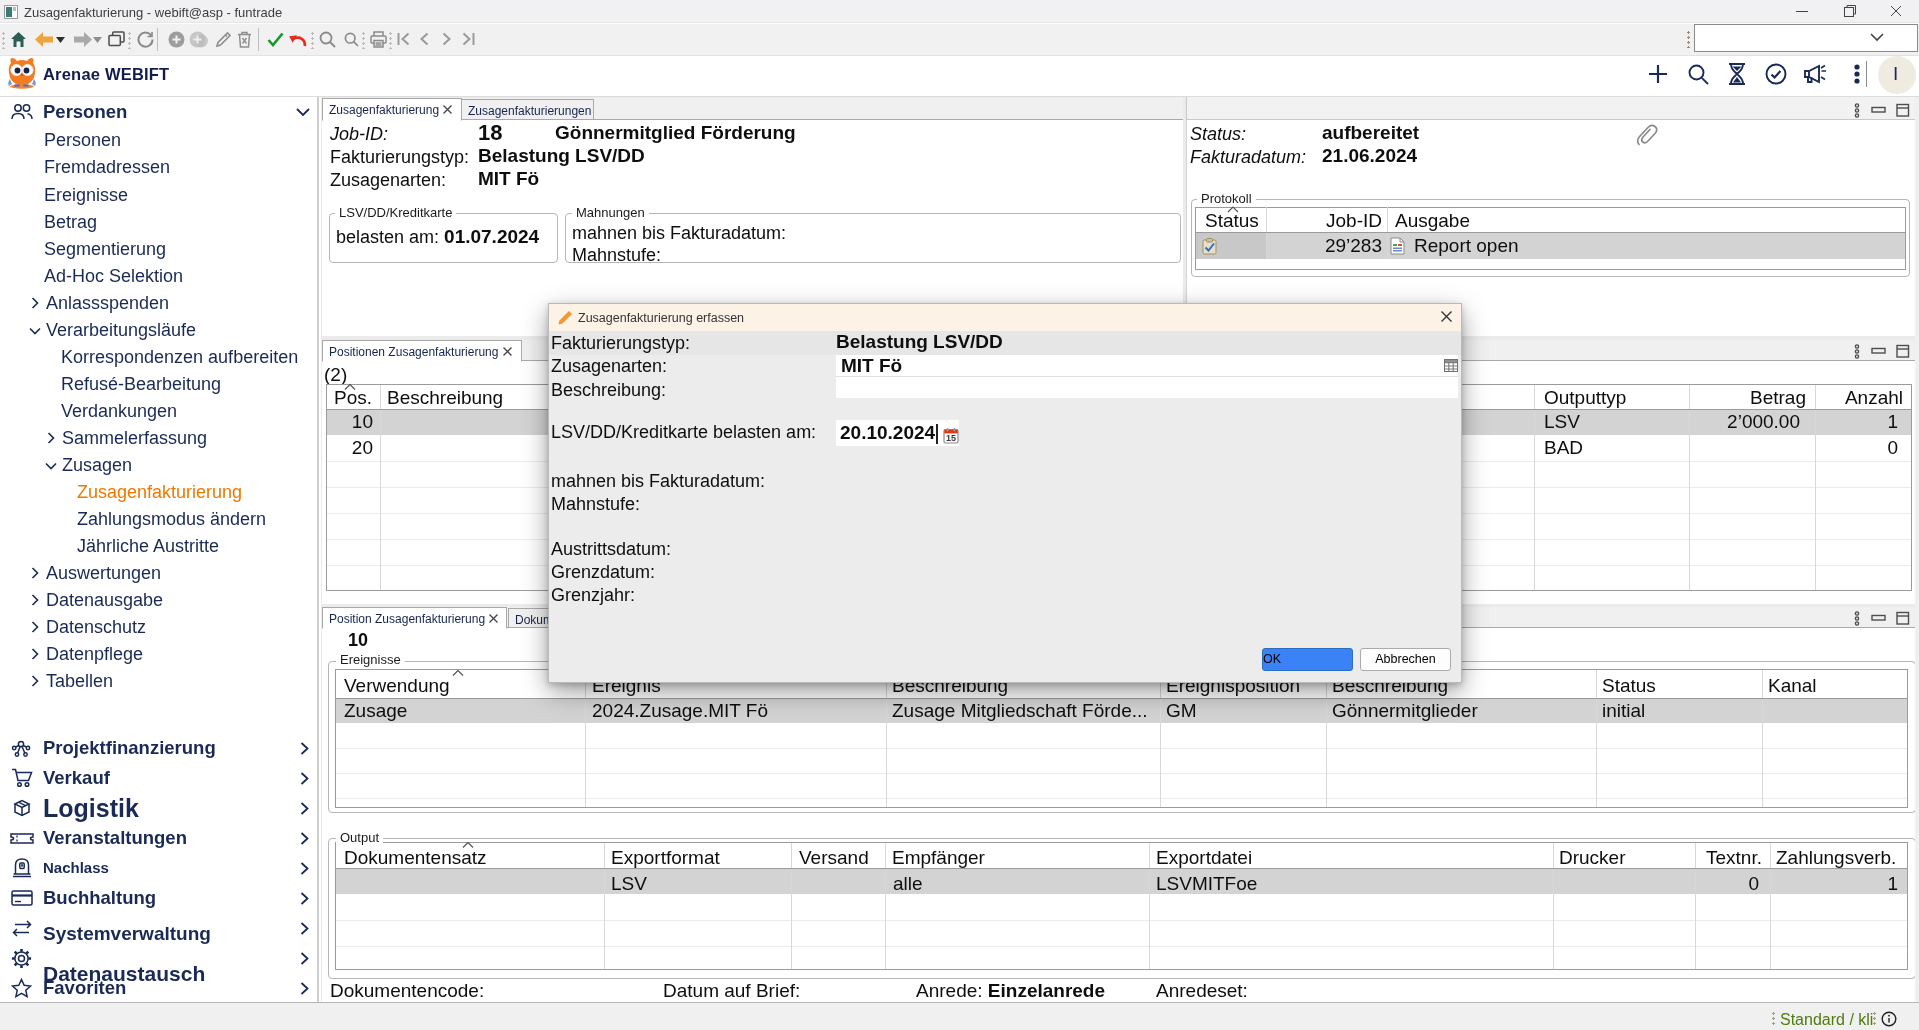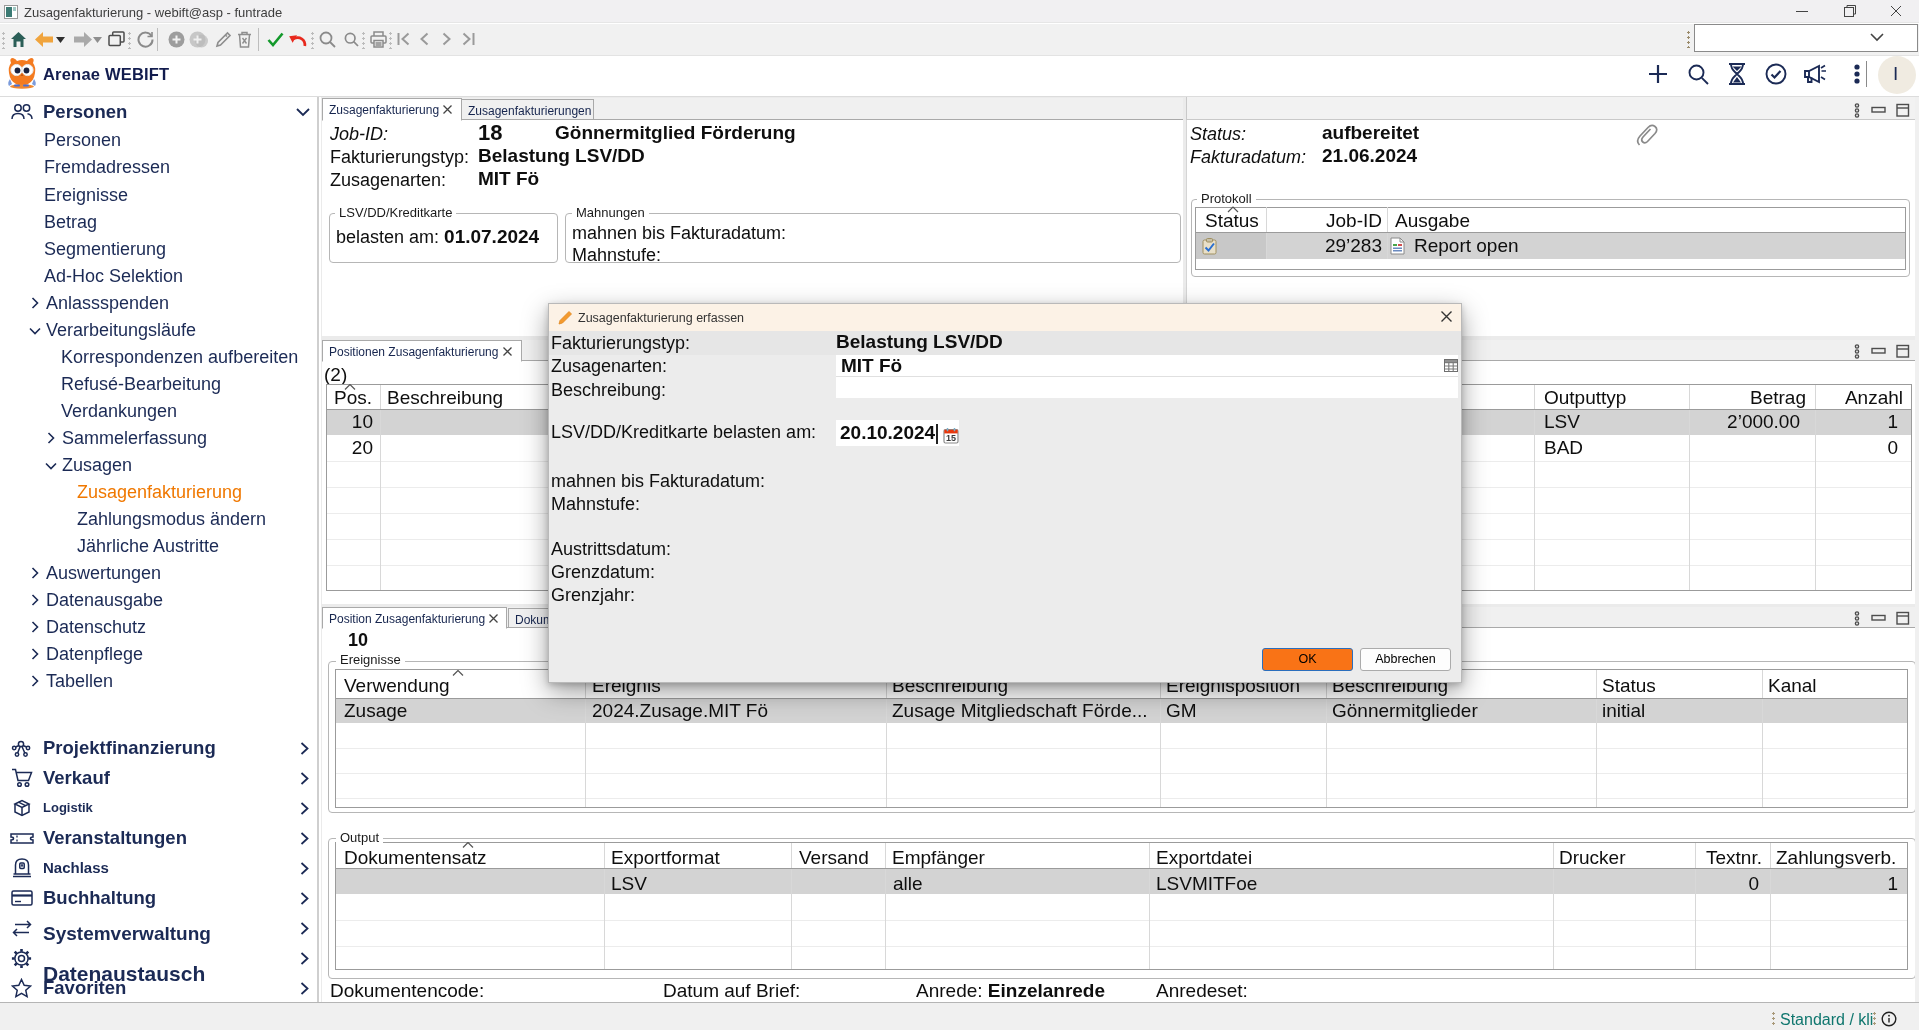--- a/index.html
+++ b/index.html
@@ -343,21 +343,21 @@
       </div>
 <div class="t b nav" style="left:43px;top:768px;font-size:18.5px">Verkauf</div>
 <div class="ab" style="left:11px;top:798px">
         <svg width="22" height="20" viewBox="0 0 22 20" fill="none" stroke="#1b2a55" stroke-width="1.5">
           <path d="M4 6 L11 2.5 L18 6 L11 9.5 Z"></path>
           <path d="M4 6 V14 L11 17.5 L18 14 V6"></path>
           <path d="M11 9.5 V17.5"></path>
           <path d="M7.5 4.2 L14.5 7.7"></path>
         </svg>
       </div>
-<div class="t b nav" style="left:43px;top:798px;font-size:13px">Logistik</div>
+<div class="t b nav" style="left:43px;top:798px;font-size:25px">Logistik</div>
 <div class="ab" style="left:10px;top:830px">
         <svg width="24" height="17" viewBox="0 0 24 17" fill="none" stroke="#1b2a55" stroke-width="1.5">
           <path d="M1 4 H23 V7 Q20.5 7 20.5 8.5 Q20.5 10 23 10 V13 H1 V10 Q3.5 10 3.5 8.5 Q3.5 7 1 7 Z"></path>
           <path d="M7 5.5 V7.5 M7 9.5 V11.5" stroke-width="1.3"></path>
         </svg>
       </div>
 <div class="t b nav" style="left:43px;top:828px;font-size:18.5px">Veranstaltungen</div>
 <div class="ab" style="left:12px;top:857px">
         <svg width="20" height="21" viewBox="0 0 20 21" fill="none" stroke="#1b2a55" stroke-width="1.5">
           <path d="M3.5 17 V8 Q3.5 2 10 2 Q16.5 2 16.5 8 V17"></path>
@@ -656,21 +656,21 @@
 <div class="t t19" style="left:330px;top:981px">Dokumentencode:</div>
 <div class="t t19" style="left:663px;top:981px">Datum auf Brief:</div>
 <div class="t t19" style="left:916px;top:981px">Anrede: <span class="b" style="font-size:19px">Einzelanrede</span></div>
 <div class="t t19" style="left:1156px;top:981px">Anredeset:</div>
 </div>
 <div class="ab" style="left:1915px;top:97px;width:4px;height:905px;background:#f0f0f0"></div>
 
 <div class="ab" style="left:0;top:1002px;width:1919px;height:28px;background:#f0f0f0;border-top:1px solid #b5b5b5"></div>
 <div id="statusbar">
 <div class="ab" style="left:1772px;top:1011px;width:3px;height:15px;background-image:radial-gradient(circle,#a89878 1px,transparent 1.2px);background-size:3px 5px"></div>
-<div class="t" style="left:1780px;top:1010px;font-size:16px;color:#0f766e">Standard / kli</div>
+<div class="t" style="left:1780px;top:1010px;font-size:16px;color:#4d7c0f">Standard / kli</div>
 <div class="ab" style="left:1873px;top:1011px;width:3px;height:15px;background-image:radial-gradient(circle,#a89878 1px,transparent 1.2px);background-size:3px 5px"></div>
 <div class="ab" style="left:1881px;top:1011px">
       <svg width="16" height="16" viewBox="0 0 16 16" fill="none" stroke="#222" stroke-width="1.4">
         <circle cx="8" cy="8" r="6.8"></circle>
         <path d="M8 7 V11.5"></path>
         <circle cx="8" cy="4.7" r="0.9" fill="#222" stroke="none"></circle>
       </svg>
     </div>
 </div>
 <div id="dialog">
@@ -713,15 +713,15 @@
         <rect x="1.3" y="2.8" width="13.4" height="3.6" fill="#e8380d"></rect>
         <path d="M4.5 1 V4.2 M11.5 1 V4.2" stroke="#7aaec8" stroke-width="1.5" fill="none"></path>
         <text x="8" y="13.5" font-size="9" font-weight="bold" text-anchor="middle" fill="#3a3a3a" font-family="Liberation Sans">15</text>
       </svg>
     </div>
 <div class="t" style="left:551px;top:471px">mahnen bis Fakturadatum:</div>
 <div class="t" style="left:551px;top:494px">Mahnstufe:</div>
 <div class="t" style="left:551px;top:539px">Austrittsdatum:</div>
 <div class="t" style="left:551px;top:562px">Grenzdatum:</div>
 <div class="t" style="left:551px;top:585px">Grenzjahr:</div>
-<div class="ab" style="left:1262px;top:648px;width:91px;height:23px;background:#f97316;border:1px solid #2a6ebd;border-radius:3px;text-align:center;font-size:12.5px;line-height:21px">OK</div>
+<div class="ab" style="left:1262px;top:648px;width:91px;height:23px;background:#3b82f6;border:1px solid #2a6ebd;border-radius:3px;font-size:12.5px;line-height:21px">OK</div>
 <div class="ab" style="left:1360px;top:648px;width:91px;height:23px;background:#fdfdfd;border:1px solid #ababab;border-radius:3px;text-align:center;font-size:12.5px;line-height:21px">Abbrechen</div>
 </div>
 
 </body></html>

